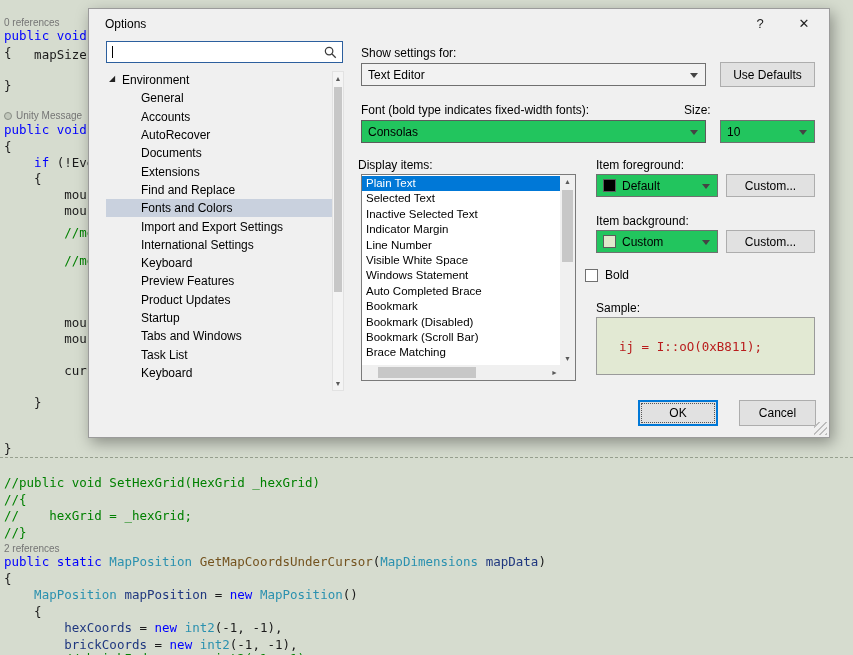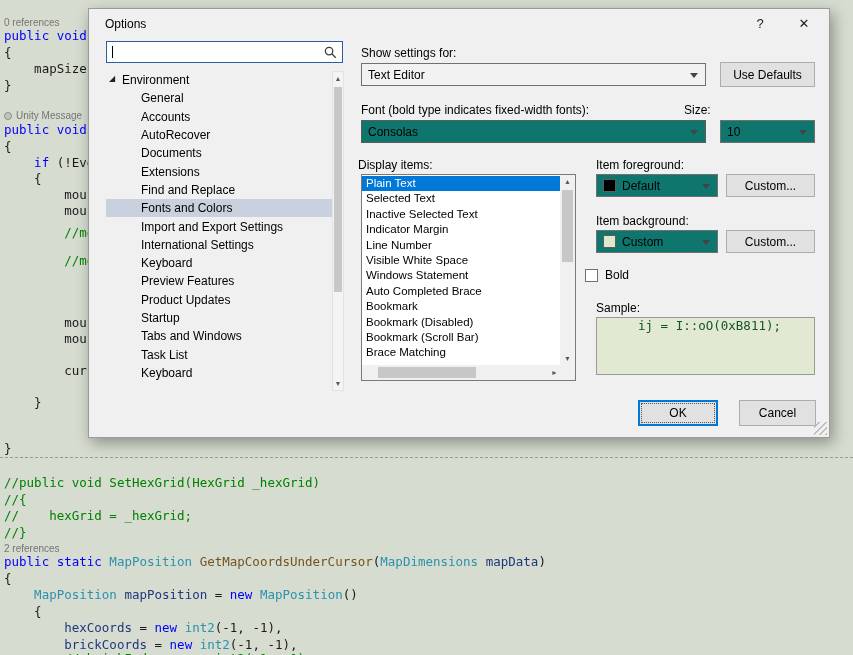--- a/index.html
+++ b/index.html
@@ -42,21 +42,21 @@
   .scrollv { position: absolute; background: #f4f4f4; border: 1px solid #e2e2e2; }
   .tree-scroll { left: 243px; top: 62px; width: 12px; height: 320px; }
   .sb-arrow { position: absolute; left: 0; right: 0; text-align: center; font-size: 7px; color: #5a5a5a; height: 13px; line-height: 13px; }
   .sb-arrow.up { top: 0; } .sb-arrow.down { bottom: 0; }
   .sb-arrow.left { left: 2px; top: 0; bottom: 0; line-height: 15px; }
   .sb-arrow.right { right: 2px; left: auto; top: 0; bottom: 0; line-height: 15px; }
   .sb-thumb { position: absolute; left: 1px; right: 1px; background: #c7c7c7; }
   .tree-scroll .sb-thumb { top: 15px; height: 205px; }
 
   .flabel { position: absolute; white-space: nowrap; }
-  .combo { position: absolute; background: #0f766e; border: 1px solid #707070; display: flex; align-items: center; padding: 0 20px 0 6px; cursor: default; white-space: nowrap; }
+  .combo { position: absolute; background: #22c55e; border: 1px solid #707070; display: flex; align-items: center; padding: 0 20px 0 6px; cursor: default; white-space: nowrap; }
   .combo .chev { position: absolute; right: 7px; top: 50%; margin-top: -2px; width: 0; height: 0; border-left: 4px solid transparent; border-right: 4px solid transparent; border-top: 5px solid #444; }
   .combo.gray { background: #f2f2f2; }
   .swatch { width: 13px; height: 13px; border: 1px solid #5c5c5c; margin-right: 6px; flex: none; }
 
   .btn { position: absolute; background: #e1e1e1; border: 1px solid #adadad; display: flex; align-items: center; justify-content: center; cursor: default; }
   .btn.default { border: 2px solid var(--accent); outline: 1px dotted #555; outline-offset: -4px; }
 
   .cmb-show { left: 272px; top: 54px; width: 345px; height: 23px; }
   .btn-defaults { left: 631px; top: 53px; width: 95px; height: 25px; }
   .lbl-show { left: 272px; top: 37px; }
@@ -80,36 +80,36 @@
   .sb-corner { position: absolute; right: 0; bottom: 0; width: 15px; height: 15px; background: #f0f0f0; }
 
   .cmb-fg { left: 507px; top: 165px; width: 122px; height: 23px; }
   .btn-fg { left: 637px; top: 165px; width: 89px; height: 23px; }
   .cmb-bg { left: 507px; top: 221px; width: 122px; height: 23px; }
   .btn-bg { left: 637px; top: 221px; width: 89px; height: 23px; }
 
   .chk { position: absolute; left: 496px; top: 259px; display: flex; align-items: center; gap: 7px; cursor: default; }
   .chk .box { width: 13px; height: 13px; background: #fff; border: 1px solid #707070; }
 
-  .samplebox { position: absolute; left: 507px; top: 308px; width: 219px; height: 58px; border: 1px solid #9a9a9a; display: flex; align-items: flex-start; padding-left: 41px; font-family: "DejaVu Sans Mono", monospace; font-size: 12.5px; color: #14532d; }
+  .samplebox { position: absolute; left: 507px; top: 308px; width: 219px; height: 58px; border: 1px solid #9a9a9a; display: flex; align-items: center; padding-left: 22px; font-family: "DejaVu Sans Mono", monospace; font-size: 12.5px; color: #b91c1c; }
 
   .btn-ok { left: 549px; top: 391px; width: 80px; height: 26px; }
   .btn-cancel { left: 650px; top: 391px; width: 77px; height: 26px; }
 
   .grip { position: absolute; right: 2px; bottom: 2px; width: 13px; height: 13px; background: repeating-linear-gradient(315deg, #bdbdbd 0 1.5px, transparent 1.5px 4.5px); }
 </style>
 </head>
 <body>
 
 <div class="editor" id="editor">
   <div class="region-sep"></div>
 <div class="code-line lens" style="top: 16px;"><span class="c-lens">0 references</span></div>
     <div class="code-line" style="top: 29px;"><span class="c-kw">public void</span></div>
     <div class="code-line" style="top: 46px;"><span class="c-plain">{</span></div>
-    <div class="code-line" style="top: 62px;"><span class="c-plain">    mapSize</span></div>
+    <div class="code-line" style="top: 48px;"><span class="c-plain">    mapSize</span></div>
     <div class="code-line" style="top: 79px;"><span class="c-plain">}</span></div>
     <div class="code-line lens" style="top: 109px;"><span class="lens-icon"></span><span class="c-lens">Unity Message</span></div>
     <div class="code-line" style="top: 123px;"><span class="c-kw">public void</span></div>
     <div class="code-line" style="top: 140px;"><span class="c-plain">{</span></div>
     <div class="code-line" style="top: 156px;"><span class="c-plain">    </span><span class="c-kw">if</span><span class="c-plain"> (!Eve</span></div>
     <div class="code-line" style="top: 172px;"><span class="c-plain">    {</span></div>
     <div class="code-line" style="top: 188px;"><span class="c-plain">        mous</span></div>
     <div class="code-line" style="top: 204px;"><span class="c-plain">        mous</span></div>
     <div class="code-line" style="top: 226px;"><span class="c-comment">        //mo</span></div>
     <div class="code-line" style="top: 254px;"><span class="c-comment">        //mo</span></div>

